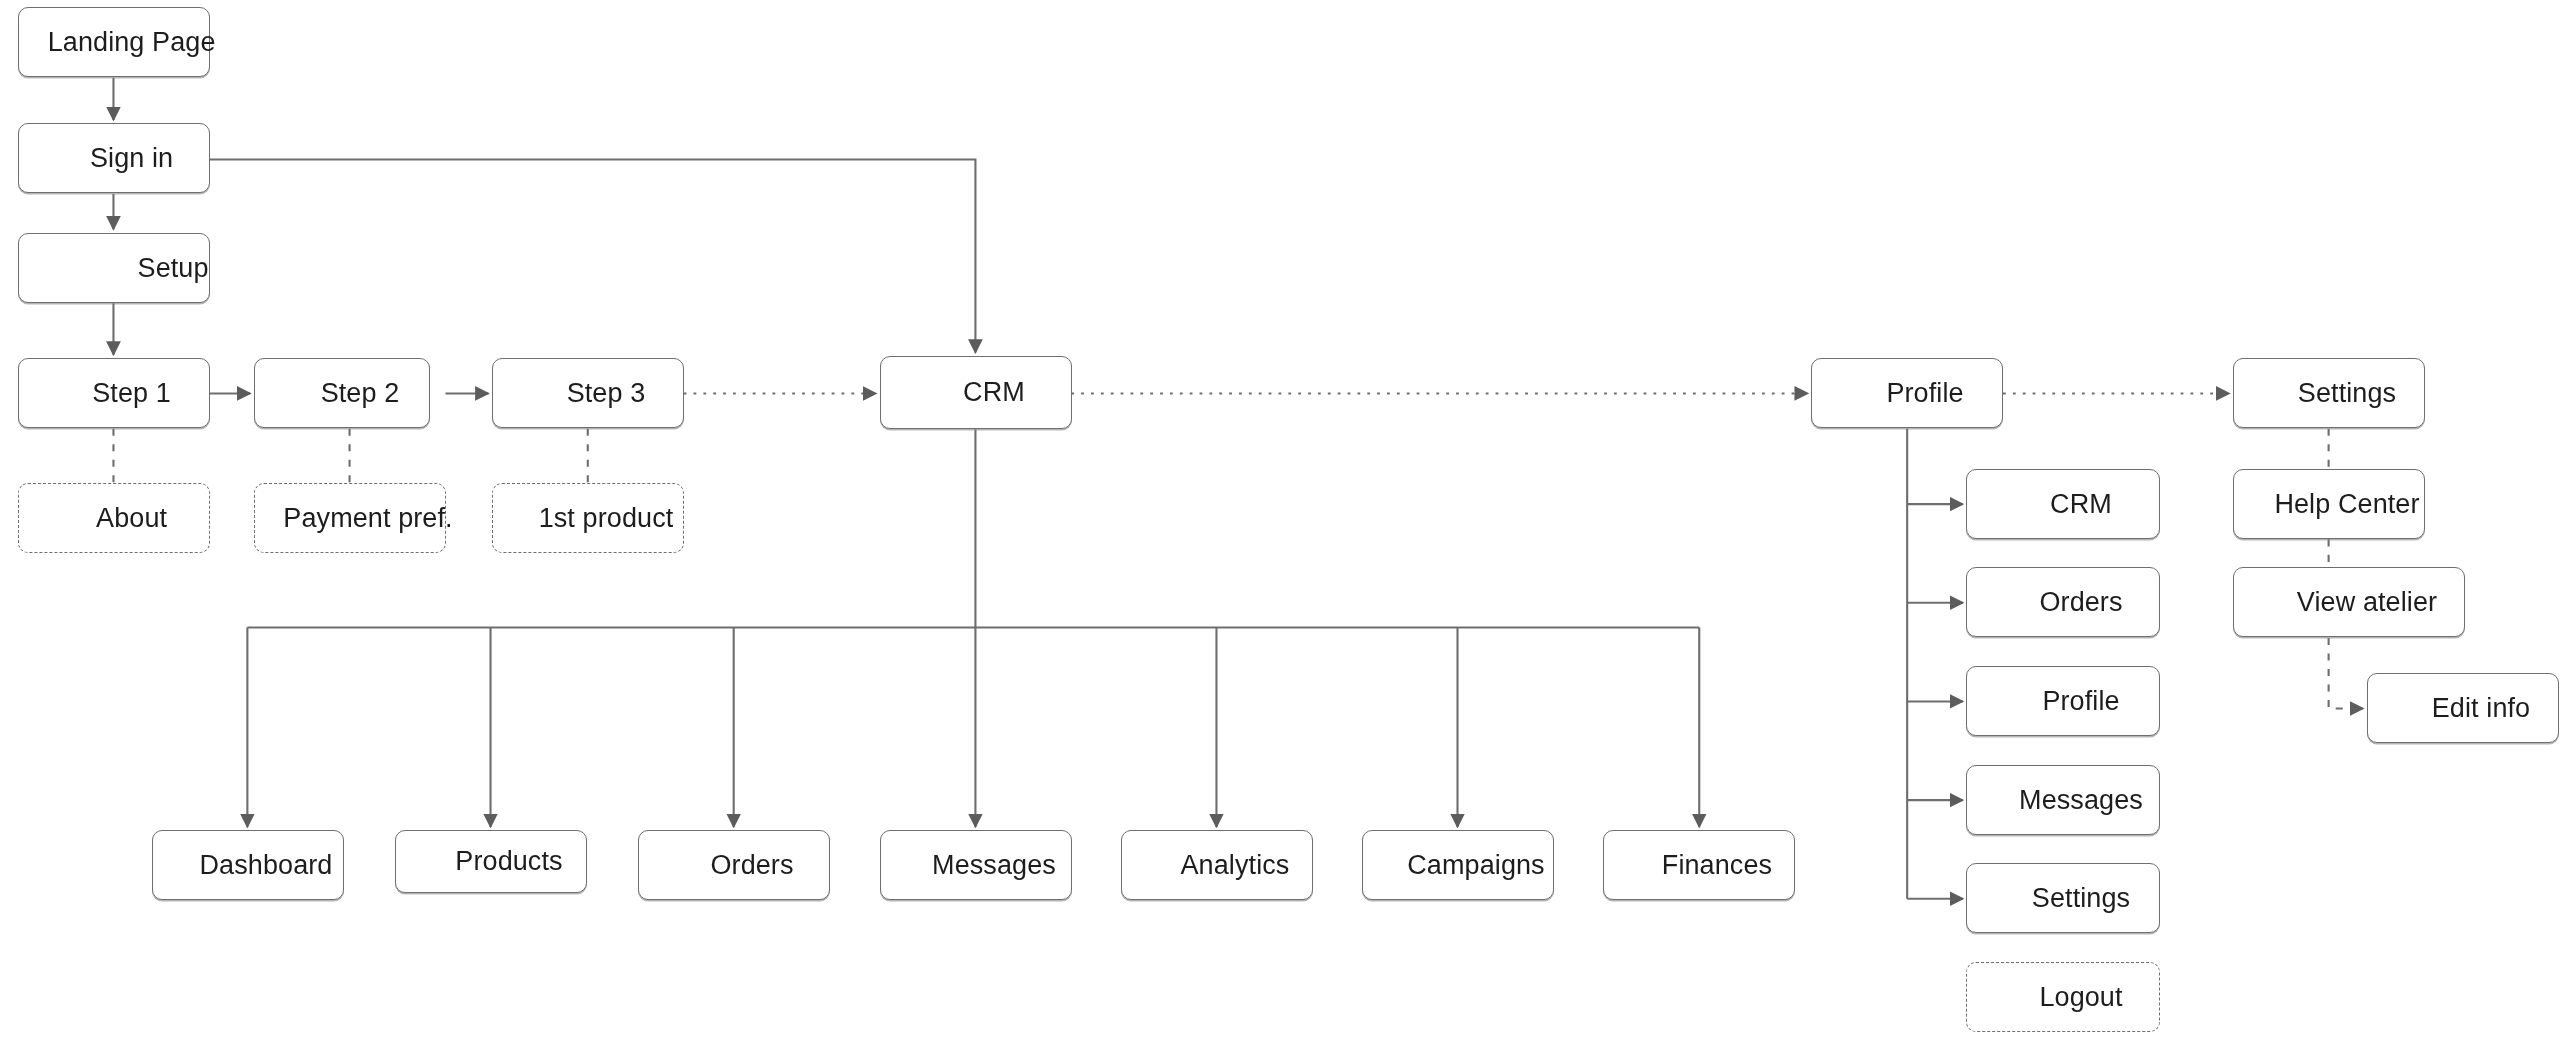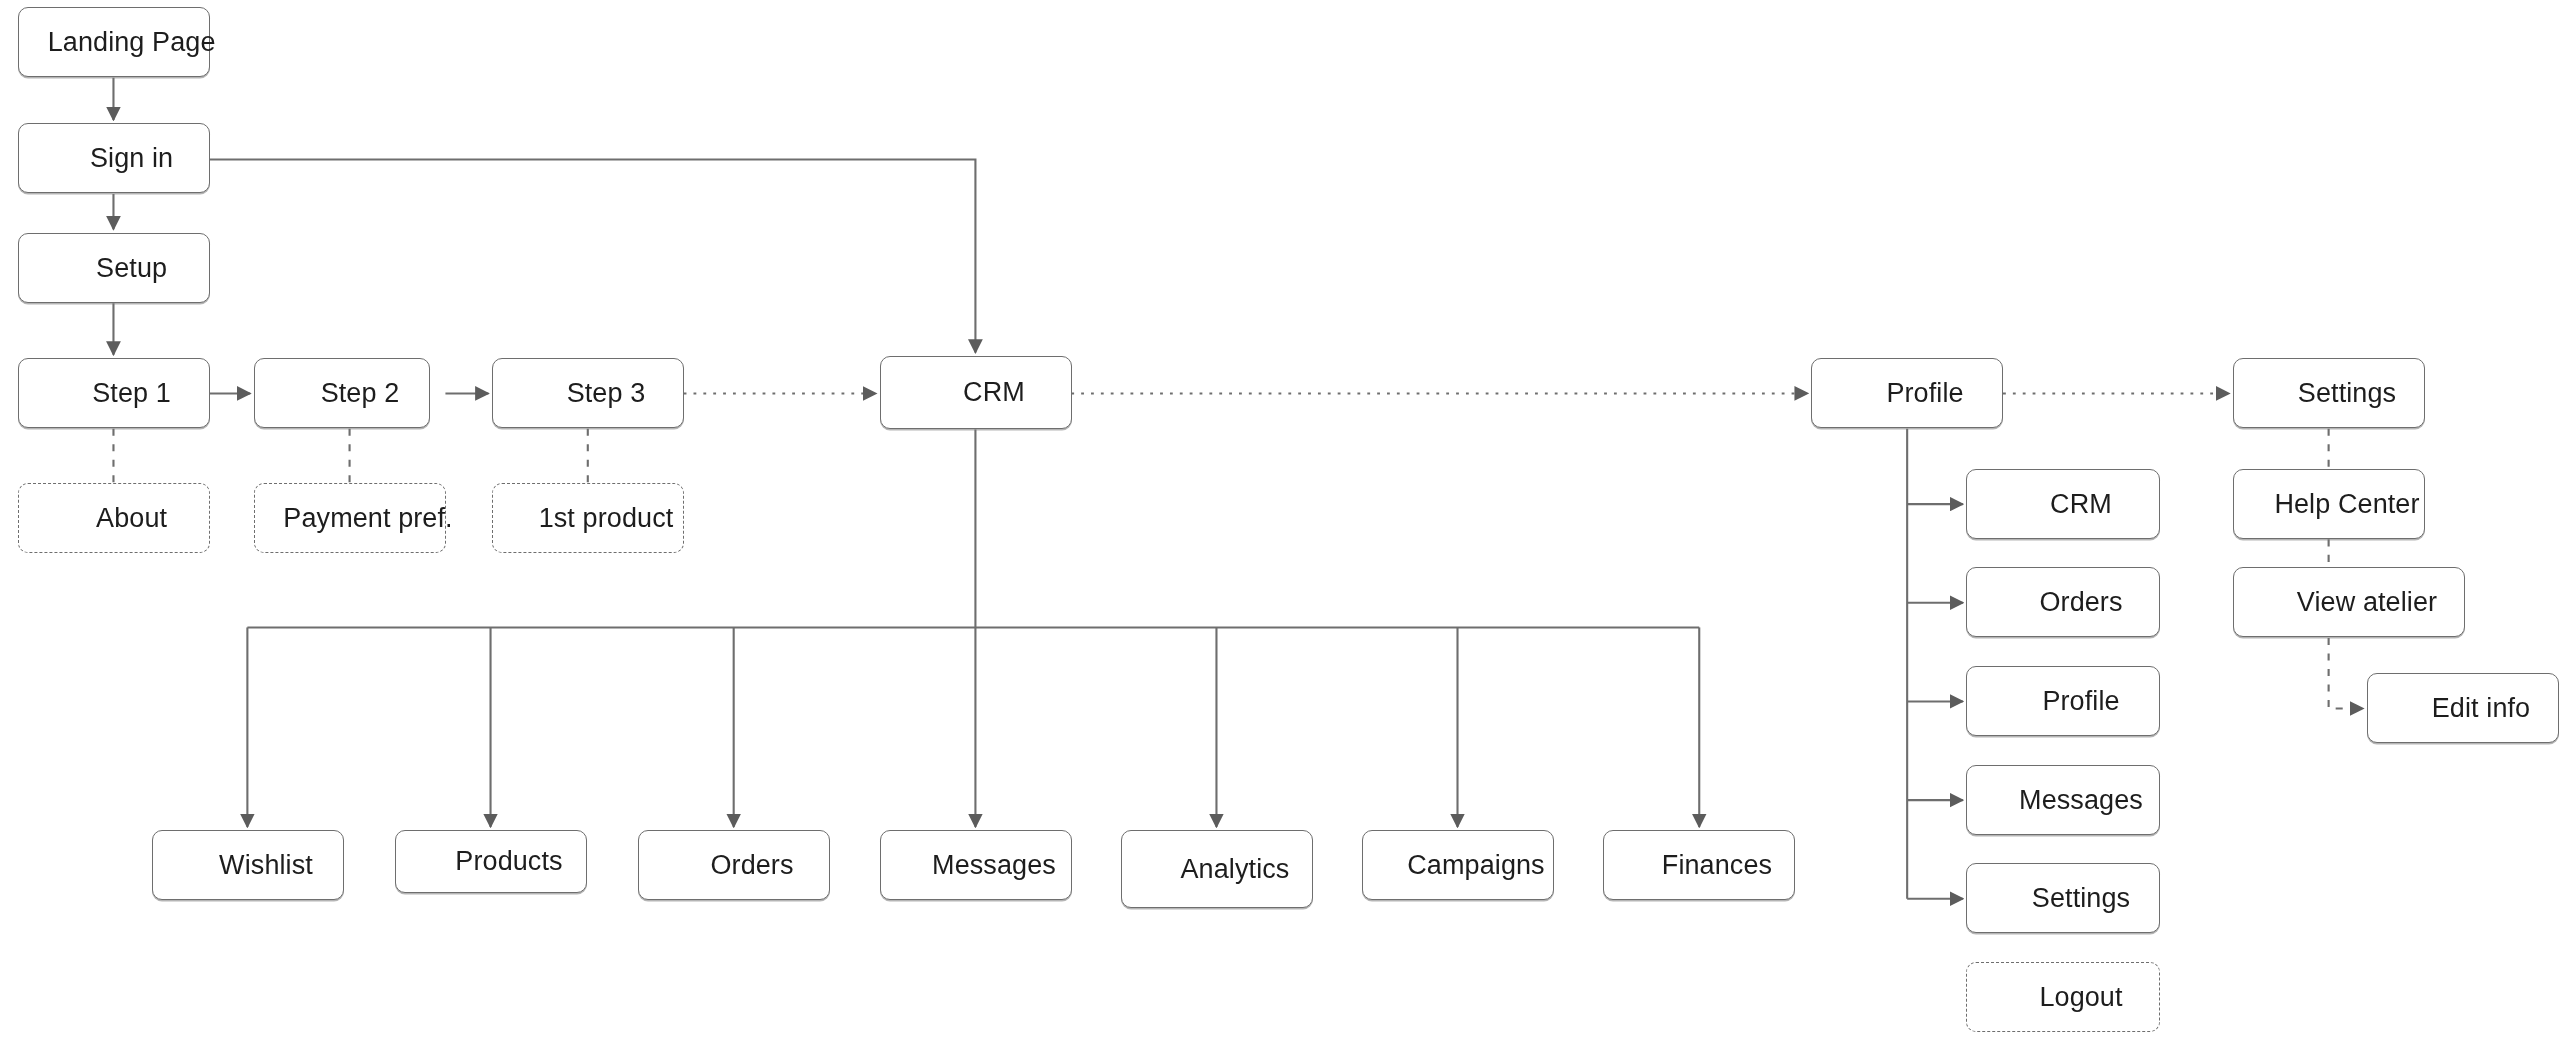--- a/index.html
+++ b/index.html
@@ -94,21 +94,21 @@
         <path d="M3304,905 L3304,1005 L3353,1005" fill="none" stroke="#6e6e6e" stroke-width="3" stroke-dasharray="10 12" marker-end="url(#arrow-solid)"></path>
       </g>
   </svg>
   <div id="nodes-group">
       <div class="node" style="left: 17.6px; top: 7px; width: 192px; height: 70px;">
         <span class="label">Landing Page</span>
       </div>
       <div class="node" style="left: 17.6px; top: 123px; width: 192px; height: 70px;">
         <span class="label">Sign in</span>
       </div>
-      <div class="node" style="left: 17.6px; top: 233px; width: 192px; height: 70px;">
+      <div class="node" style="left: 17.6px; top: 233px; width: 192px; height: 70px; justify-content: flex-end;">
         <span class="label">Setup</span>
       </div>
       <div class="node" style="left: 17.6px; top: 358px; width: 192px; height: 70px;">
         <span class="label">Step 1</span>
       </div>
       <div class="node" style="left: 254px; top: 358px; width: 176px; height: 70px;">
         <span class="label">Step 2</span>
       </div>
       <div class="node" style="left: 492px; top: 358px; width: 192px; height: 70px;">
         <span class="label">Step 3</span>
@@ -152,32 +152,32 @@
       <div class="node" style="left: 2233px; top: 469px; width: 192px; height: 70px;">
         <span class="label">Help Center</span>
       </div>
       <div class="node" style="left: 2233px; top: 567px; width: 232px; height: 70px;">
         <span class="label">View atelier</span>
       </div>
       <div class="node" style="left: 2367px; top: 673px; width: 192px; height: 70px;">
         <span class="label">Edit info</span>
       </div>
       <div class="node" style="left: 152px; top: 830px; width: 192px; height: 70px;">
-        <span class="label">Wishlist</span>
+        <span class="label">Dashboard</span>
       </div>
       <div class="node" style="left: 395px; top: 830px; width: 192px; height: 63px;">
         <span class="label">Products</span>
       </div>
       <div class="node" style="left: 638px; top: 830px; width: 192px; height: 70px;">
         <span class="label">Orders</span>
       </div>
       <div class="node" style="left: 880px; top: 830px; width: 192px; height: 70px;">
         <span class="label">Messages</span>
       </div>
-      <div class="node" style="left: 1121px; top: 830px; width: 192px; height: 78px;">
+      <div class="node" style="left: 1121px; top: 830px; width: 192px; height: 70px;">
         <span class="label">Analytics</span>
       </div>
       <div class="node" style="left: 1362px; top: 830px; width: 192px; height: 70px;">
         <span class="label">Campaigns</span>
       </div>
       <div class="node" style="left: 1603px; top: 830px; width: 192px; height: 70px;">
         <span class="label">Finances</span>
       </div>
     </div>
 </div>

